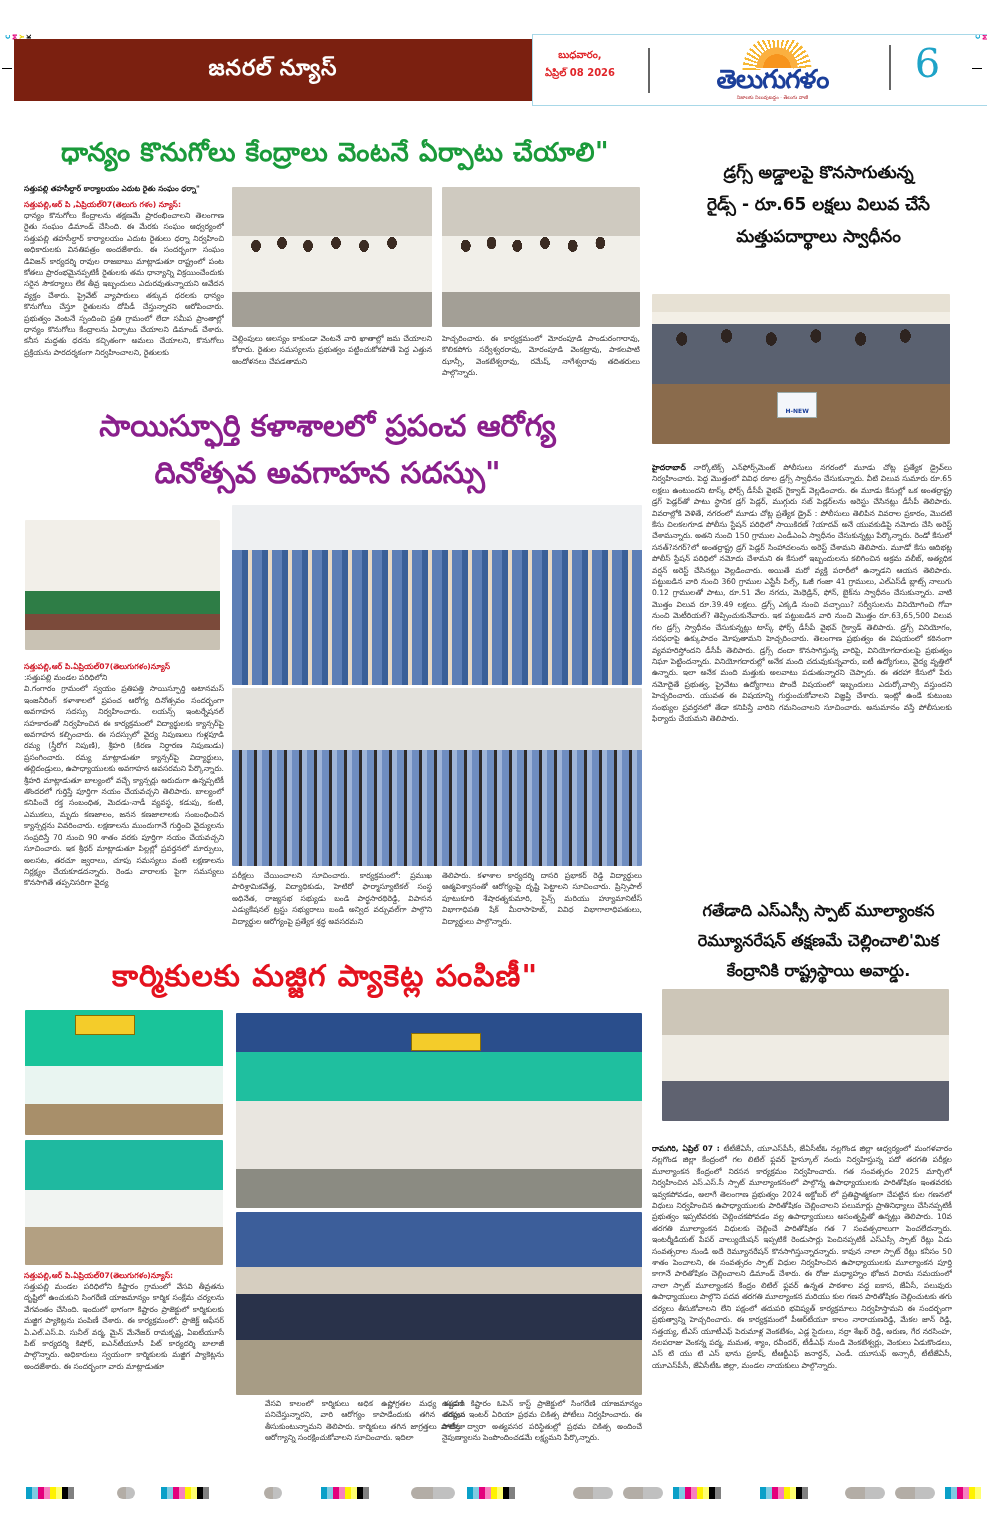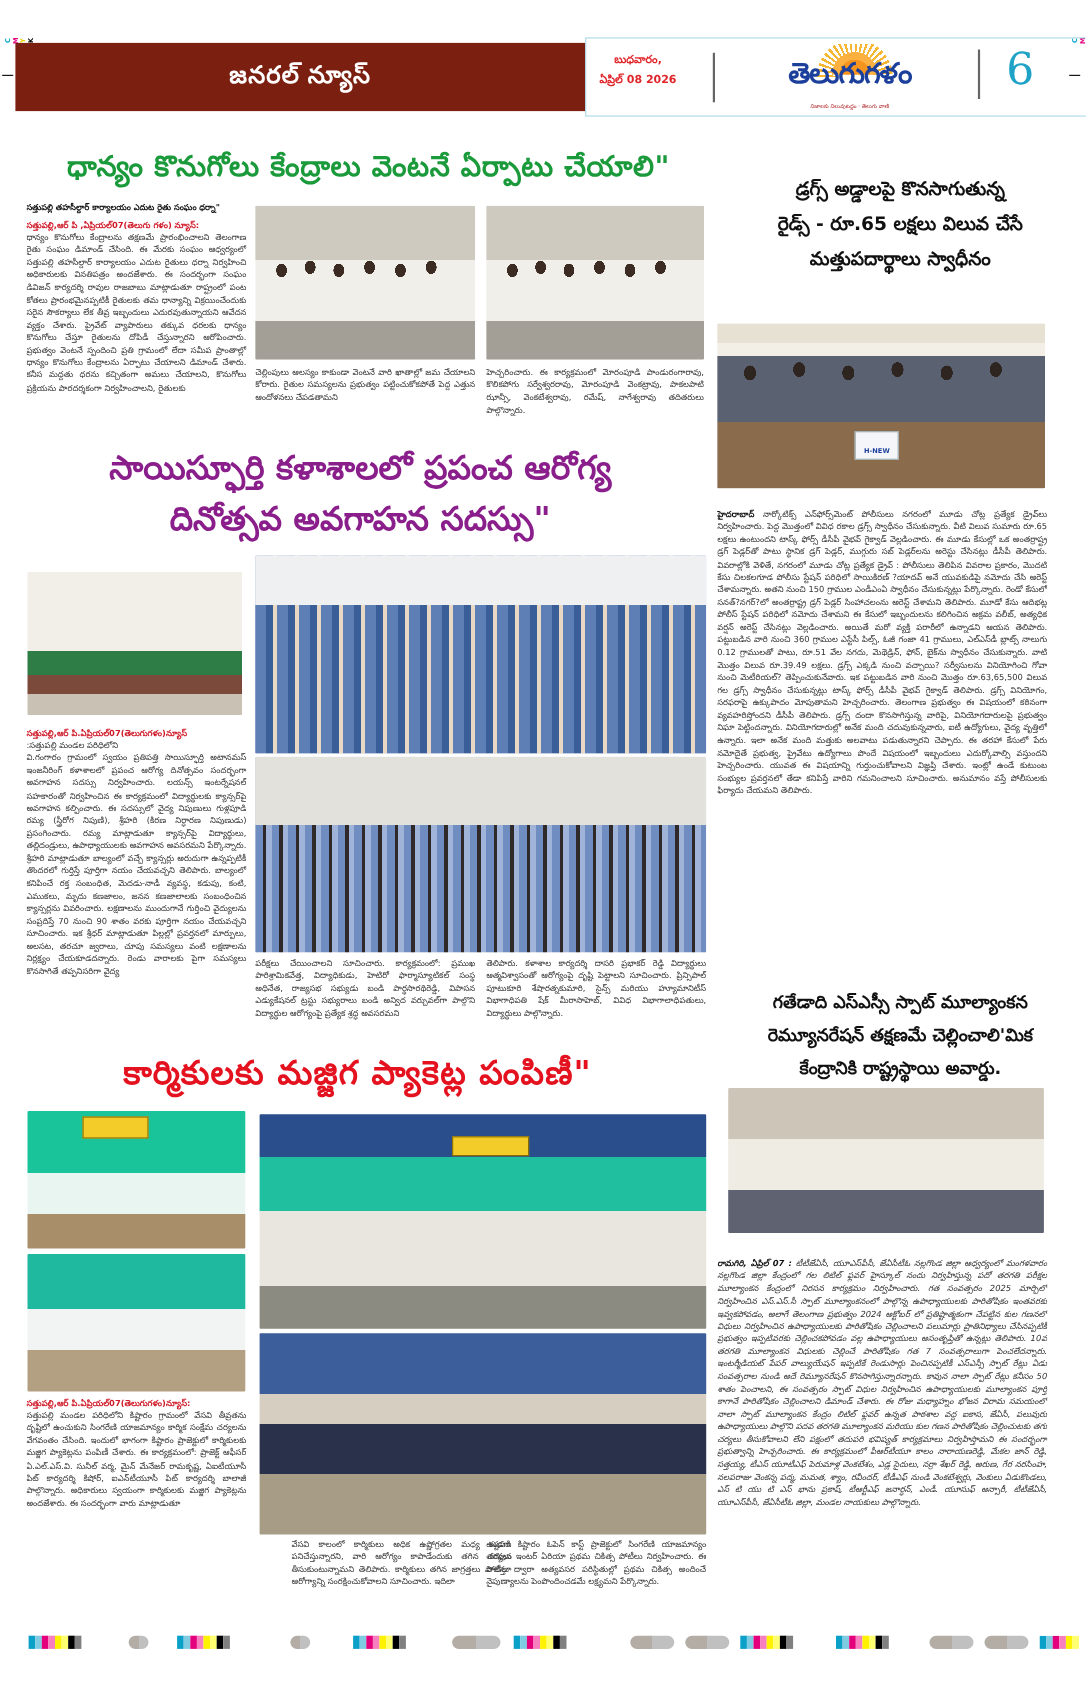--- a/index.html
+++ b/index.html
@@ -15,21 +15,21 @@
 
   
   .masthead-band { left: 14px; top: 39px; width: 518px; height: 62px; background: #7b2010; display: flex; align-items: center; justify-content: center; }
   .masthead-band span { color: #fff; font-size: 22px; font-weight: bold; letter-spacing: 1px; font-family: Liberation Sans, sans-serif; }
   .masthead-box { left: 532px; top: 34px; width: 489px; height: 72px; border: 1px solid #a8d8e8; }
   .date-block { left: 540px; top: 46px; width: 80px; text-align: center; color: #e0262a; font-size: 10px; line-height: 18px; font-weight: bold; }
   .vbar { background: #666; width: 2px; }
   .logo { left: 700px; top: 42px; width: 145px; height: 60px; }
   .logo-sun { position: absolute; left: 55px; top: 0; width: 44px; height: 26px; border-radius: 44px 44px 0 0; background: radial-gradient(circle at 50% 100%, #f7941d 0 40%, #fbb040 41% 60%, transparent 61%); }
   .logo-rays { position: absolute; left: 42px; top: -2px; width: 70px; height: 30px; background: repeating-conic-gradient(from 270deg at 50% 100%, #f7b733 0 4deg, transparent 4deg 9deg); -webkit-mask: radial-gradient(circle at 50% 100%, transparent 0 16px, #000 17px 34px, transparent 35px); mask: radial-gradient(circle at 50% 100%, transparent 0 16px, #000 17px 34px, transparent 35px); }
-  .logo-text { position: absolute; left: 0; top: 10px; width: 145px; text-align: center; color: #1b3f9a; font-size: 26px; font-weight: bold; font-family: "DejaVu Sans", sans-serif; letter-spacing: -1px; }
+  .logo-text { position: absolute; left: 0; top: 22px; width: 145px; text-align: center; color: #1b3f9a; font-size: 26px; font-weight: bold; font-family: "DejaVu Sans", sans-serif; letter-spacing: -1px; }
   .logo-tag { position: absolute; left: 0; top: 52px; width: 145px; text-align: center; color: #b0262a; font-size: 5px; }
   .page-num { left: 905px; top: 40px; width: 45px; text-align: center; color: #1ea3c7; font-size: 40px; font-family: "DejaVu Serif", serif; }
 
   
   .hl { position: absolute; font-weight: bold; font-family: "DejaVu Sans", sans-serif; white-space: nowrap; }
   .hl-green { left: 25px; top: 137px; color: #1a9a3a; font-size: 26px; width: 620px; text-align: center; letter-spacing: 0.5px; }
   .hl-purple { left: 15px; top: 402px; width: 625px; color: #8a1f8c; font-size: 30px; line-height: 47px; text-align: center; }
   .hl-red { left: 20px; top: 958px; width: 610px; color: #e4121f; font-size: 30px; text-align: center; letter-spacing: 1px; }
   .hl-black { color: #111; font-size: 17px; line-height: 32px; text-align: center; width: 337px; left: 650px; }
   .hl-drugs { top: 156px; }
@@ -190,21 +190,21 @@
 <div class="col" style="left:442px; top:1398px; width:200px; height:50px;">
   <div>ఉండగా కిష్టారం ఓపెన్ కాస్ట్ ప్రాజెక్టులో సింగరేణి యాజమాన్యం తరఫున ఇంటర్ ఏరియా ప్రథమ చికిత్స పోటీలు నిర్వహించారు. ఈ పోటీల ద్వారా అత్యవసర పరిస్థితుల్లో ప్రథమ చికిత్స అందించే నైపుణ్యాలను పెంపొందించడమే లక్ష్యమని పేర్కొన్నారు.</div>
 </div>
 
 <div class="hl hl-black hl-ssc">
   <div>గతేడాది ఎస్ఎస్సీ స్పాట్ మూల్యాంకన</div>
   <div>రెమ్యూనరేషన్ తక్షణమే చెల్లించాలి'మిక</div>
   <div>కేంద్రానికి రాష్ట్రస్థాయి అవార్డు.</div>
 </div>
 <div class="photo ph-ssc" style="left:662px; top:989px; width:287px; height:132px;"></div>
-<div class="col" style="left:652px; top:1143px; width:300px; height:312px;font-style:italic;">
+<div class="col" style="left:652px; top:1143px; width:300px; height:312px;">
   <span class="lead">రామగిరి, ఏప్రిల్ 07 :</span>
   <span>టీటీజేఏసీ, యూఎస్‌పీసీ, జేఏసీటీఓ నల్లగొండ జిల్లా ఆధ్వర్యంలో మంగళవారం నల్లగొండ జిల్లా కేంద్రంలో గల లిటిల్ ఫ్లవర్ హైస్కూల్ నందు నిర్వహిస్తున్న పదో తరగతి పరీక్షల మూల్యాంకన కేంద్రంలో నిరసన కార్యక్రమం నిర్వహించారు. గత సంవత్సరం 2025 మార్చిలో నిర్వహించిన ఎస్.ఎస్.సీ స్పాట్ మూల్యాంకనంలో పాల్గొన్న ఉపాధ్యాయులకు పారితోషికం ఇంతవరకు ఇవ్వకపోవడం, అలాగే తెలంగాణ ప్రభుత్వం 2024 అక్టోబర్ లో ప్రతిష్టాత్మకంగా చేపట్టిన కుల గణనలో విధులు నిర్వహించిన ఉపాధ్యాయులకు పారితోషికం చెల్లించాలని పలుమార్లు ప్రాతినిధ్యాలు చేసినప్పటికీ ప్రభుత్వం ఇప్పటివరకు చెల్లించకపోవడం వల్ల ఉపాధ్యాయులు అసంతృప్తితో ఉన్నట్లు తెలిపారు. 10వ తరగతి మూల్యాంకన విధులకు చెల్లించే పారితోషికం గత 7 సంవత్సరాలుగా పెంచలేదన్నారు. ఇంటర్మీడియట్ పేపర్ వాల్యుయేషన్ ఇప్పటికే రెండుసార్లు పెంచినప్పటికీ ఎస్ఎస్సీ స్పాట్ రేట్లు ఏడు సంవత్సరాల నుండి అదే రెమ్యూనరేషన్ కొనసాగిస్తున్నారన్నారు. కావున నాలా స్పాట్ రేట్లు కనీసం 50 శాతం పెంచాలని, ఈ సంవత్సరం స్పాట్ విధుల నిర్వహించిన ఉపాధ్యాయులకు మూల్యాంకన పూర్తి కాగానే పారితోషికం చెల్లించాలని డిమాండ్ చేశారు. ఈ రోజు మధ్యాహ్నం భోజన విరామ సమయంలో నాలా స్పాట్ మూల్యాంకన కేంద్రం లిటిల్ ఫ్లవర్ ఉన్నత పాఠశాల వద్ద ఐకాస, జేఏసీ, పలువురు ఉపాధ్యాయులు పాల్గొని పదవ తరగతి మూల్యాంకన మరియు కుల గణన పారితోషికం చెల్లించుటకు తగు చర్యలు తీసుకోవాలని లేని పక్షంలో తదుపరి భవిష్యత్ కార్యక్రమాలు నిర్వహిస్తామని ఈ సందర్భంగా ప్రభుత్వాన్ని హెచ్చరించారు. ఈ కార్యక్రమంలో పీఆర్‌టీయూ కాలం నారాయణరెడ్డి, మేకల జాన్ రెడ్డి, సత్తయ్య, టీఎస్ యూటీఎఫ్ పెరుమాళ్ల వెంకటేశం, ఎడ్ల సైదులు, నర్రా శేఖర్ రెడ్డి, అరుణ, గేర నరసింహ, నలపరాజు వెంకన్న పద్మ, మమత, శ్యాం, రవీందర్, టీడీఎఫ్ నుండి వెంకటేశ్వర్లు, వెంకులు ఏడుకొండలు, ఎస్ టి యు టి ఎస్ భాను ప్రకాష్, టీఆర్టీఎఫ్ జనార్ధన్, ఎండీ. యూసుఫ్ అన్సారీ, టీటీజేఏసీ, యూఎస్‌పీసీ, జేఏసీటీఓ జిల్లా, మండల నాయకులు పాల్గొన్నారు.</span>
 </div>
 
 <div class="colorbar" style="left:26px;">
     <i style="background:#0aa0c8"></i>
     <i style="background:#7fcbe2"></i>
     <i style="background:#e4007c"></i>
     <i style="background:#f77fbf"></i>
     <i style="background:#fff200"></i>

